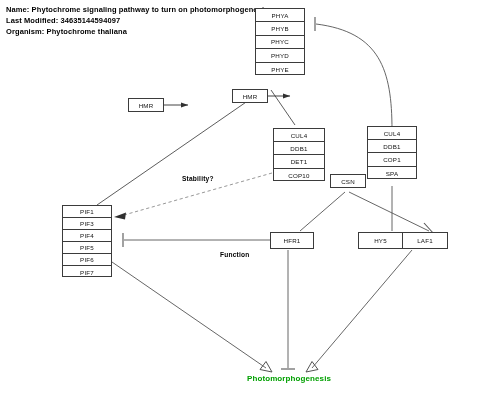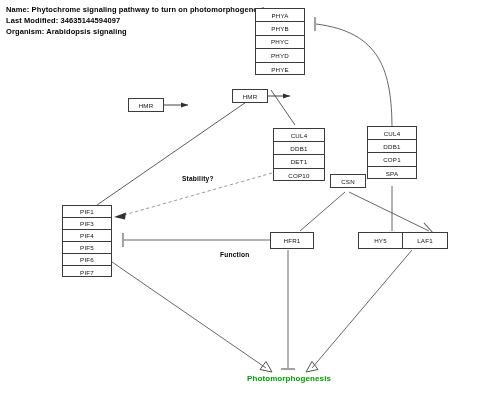--- a/index.html
+++ b/index.html
@@ -49,21 +49,21 @@
   }
 </style>
 </head>
 <body>
 
 <div id="stage">
 
   <div id="header">
     <div>Name: Phytochrome signaling pathway to turn on photomorphogenesis</div>
     <div>Last Modified: 34635144594097</div>
-    <div>Organism: Arabidopsis signaling</div>
+    <div>Organism: Phytochrome thaliana</div>
   </div>
 
   <svg id="edges" viewBox="0 0 480 402" xmlns="http://www.w3.org/2000/svg">
     <defs>
       <marker id="arw" markerWidth="9" markerHeight="9" refX="7.4" refY="3.1" orient="auto" markerUnits="userSpaceOnUse">
         <path d="M0,0.4 L7.6,3.1 L0,5.8 Z" fill="#303030"></path>
       </marker>
     </defs>
     <g stroke="#555555" stroke-width="0.9" fill="none">
 

